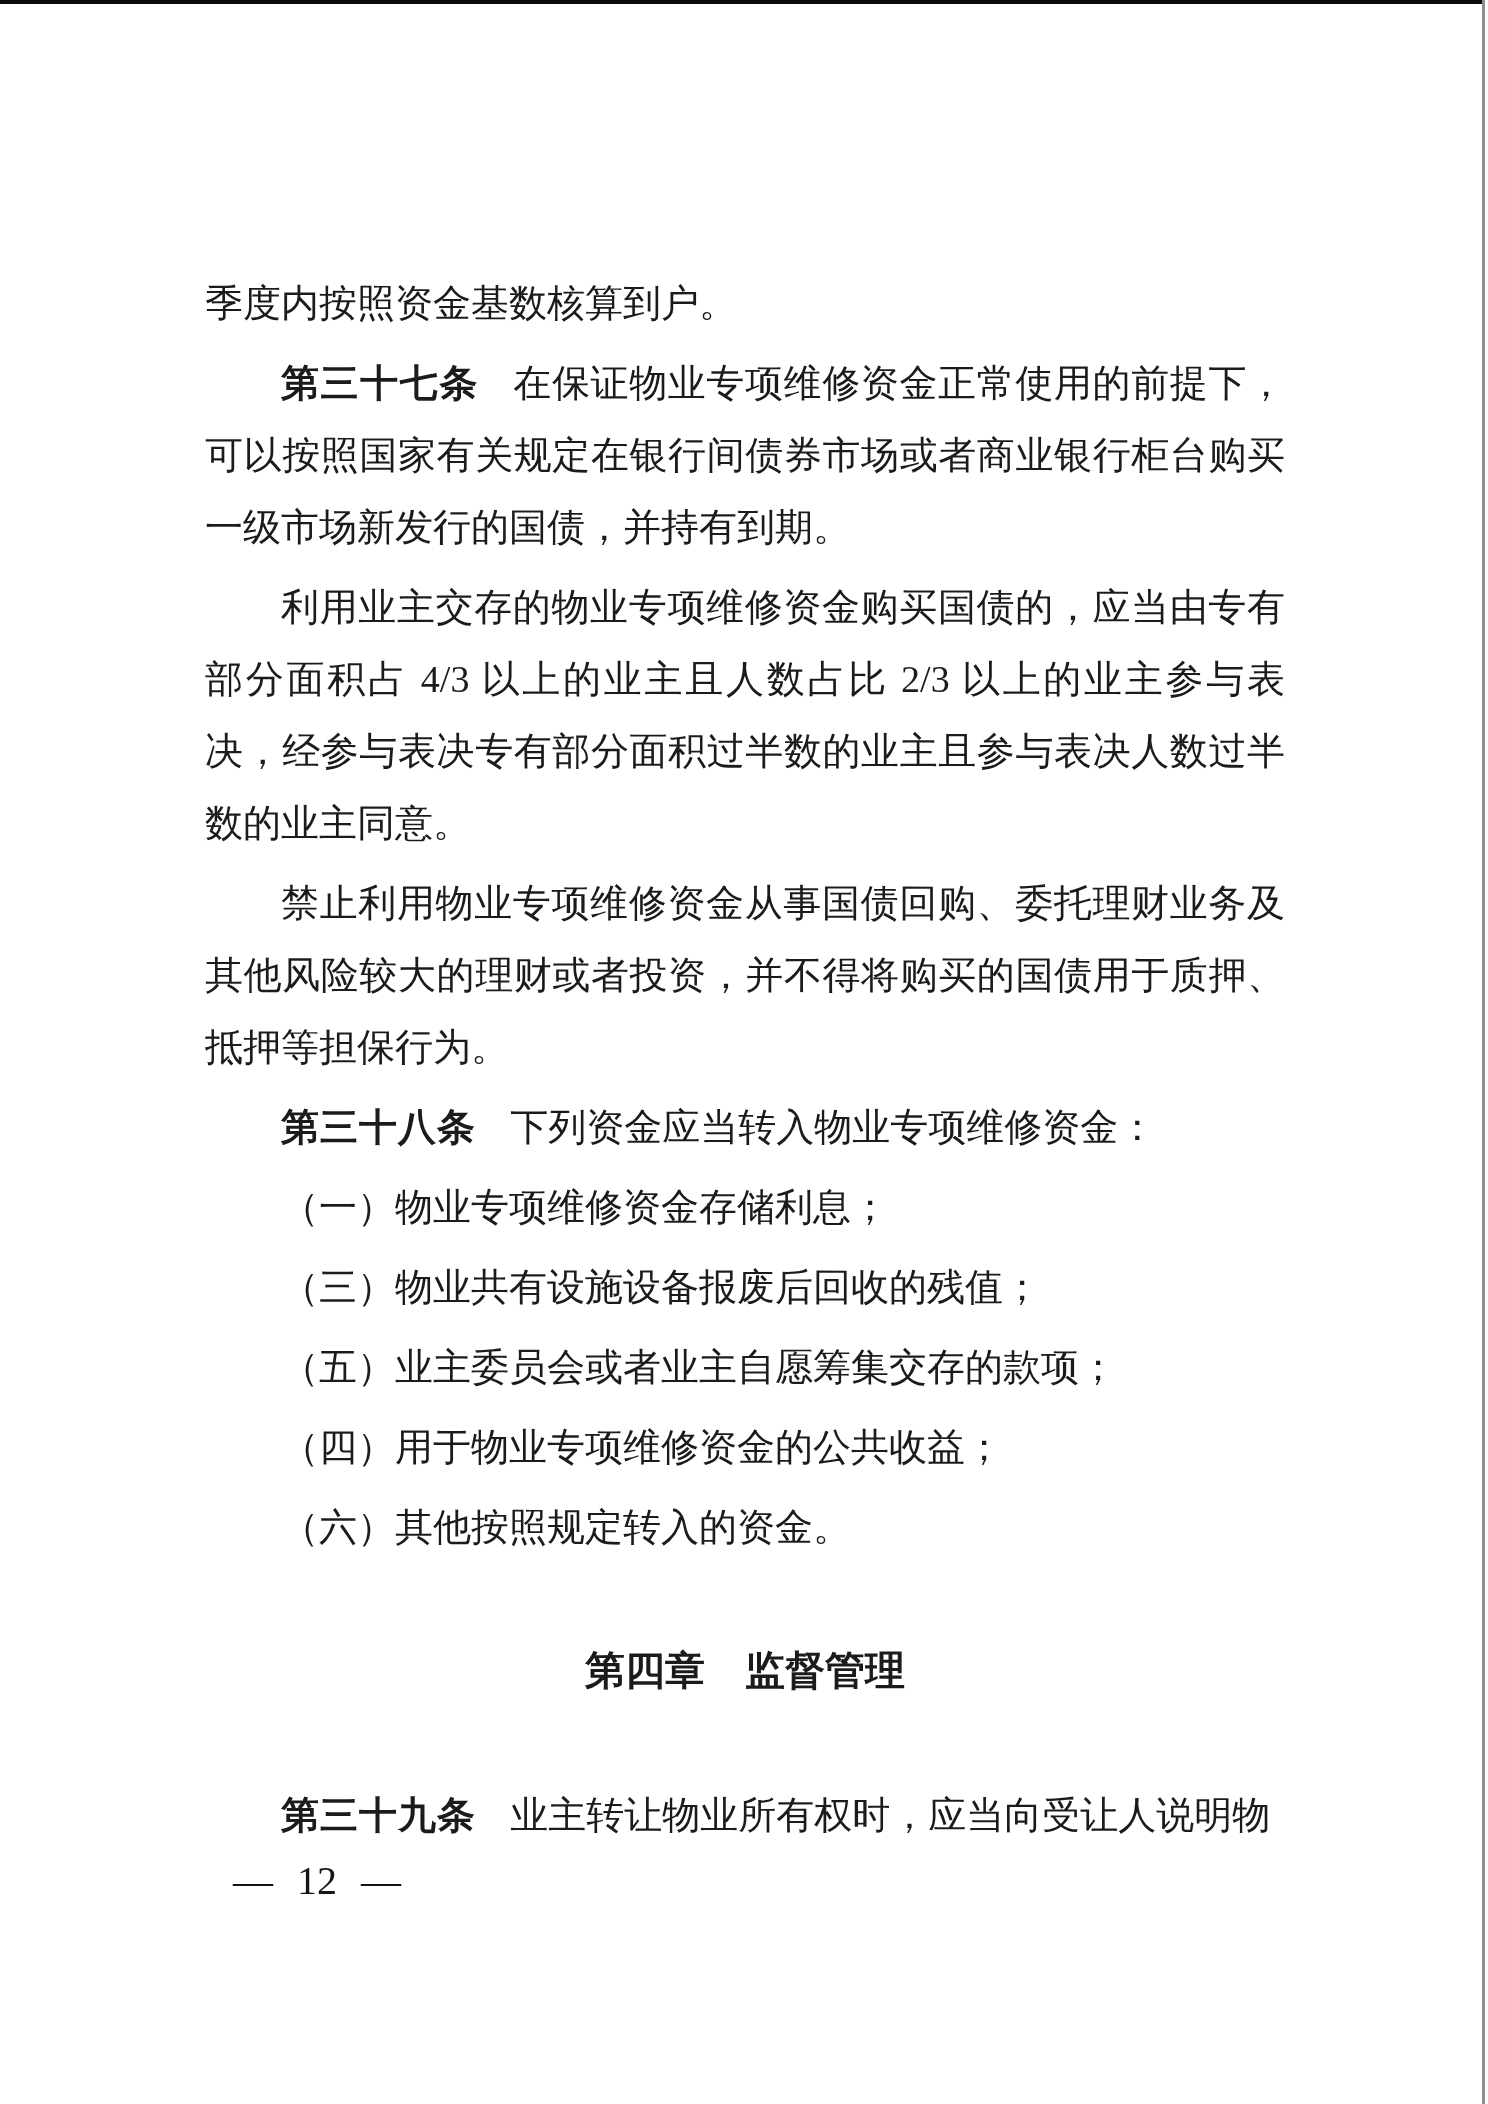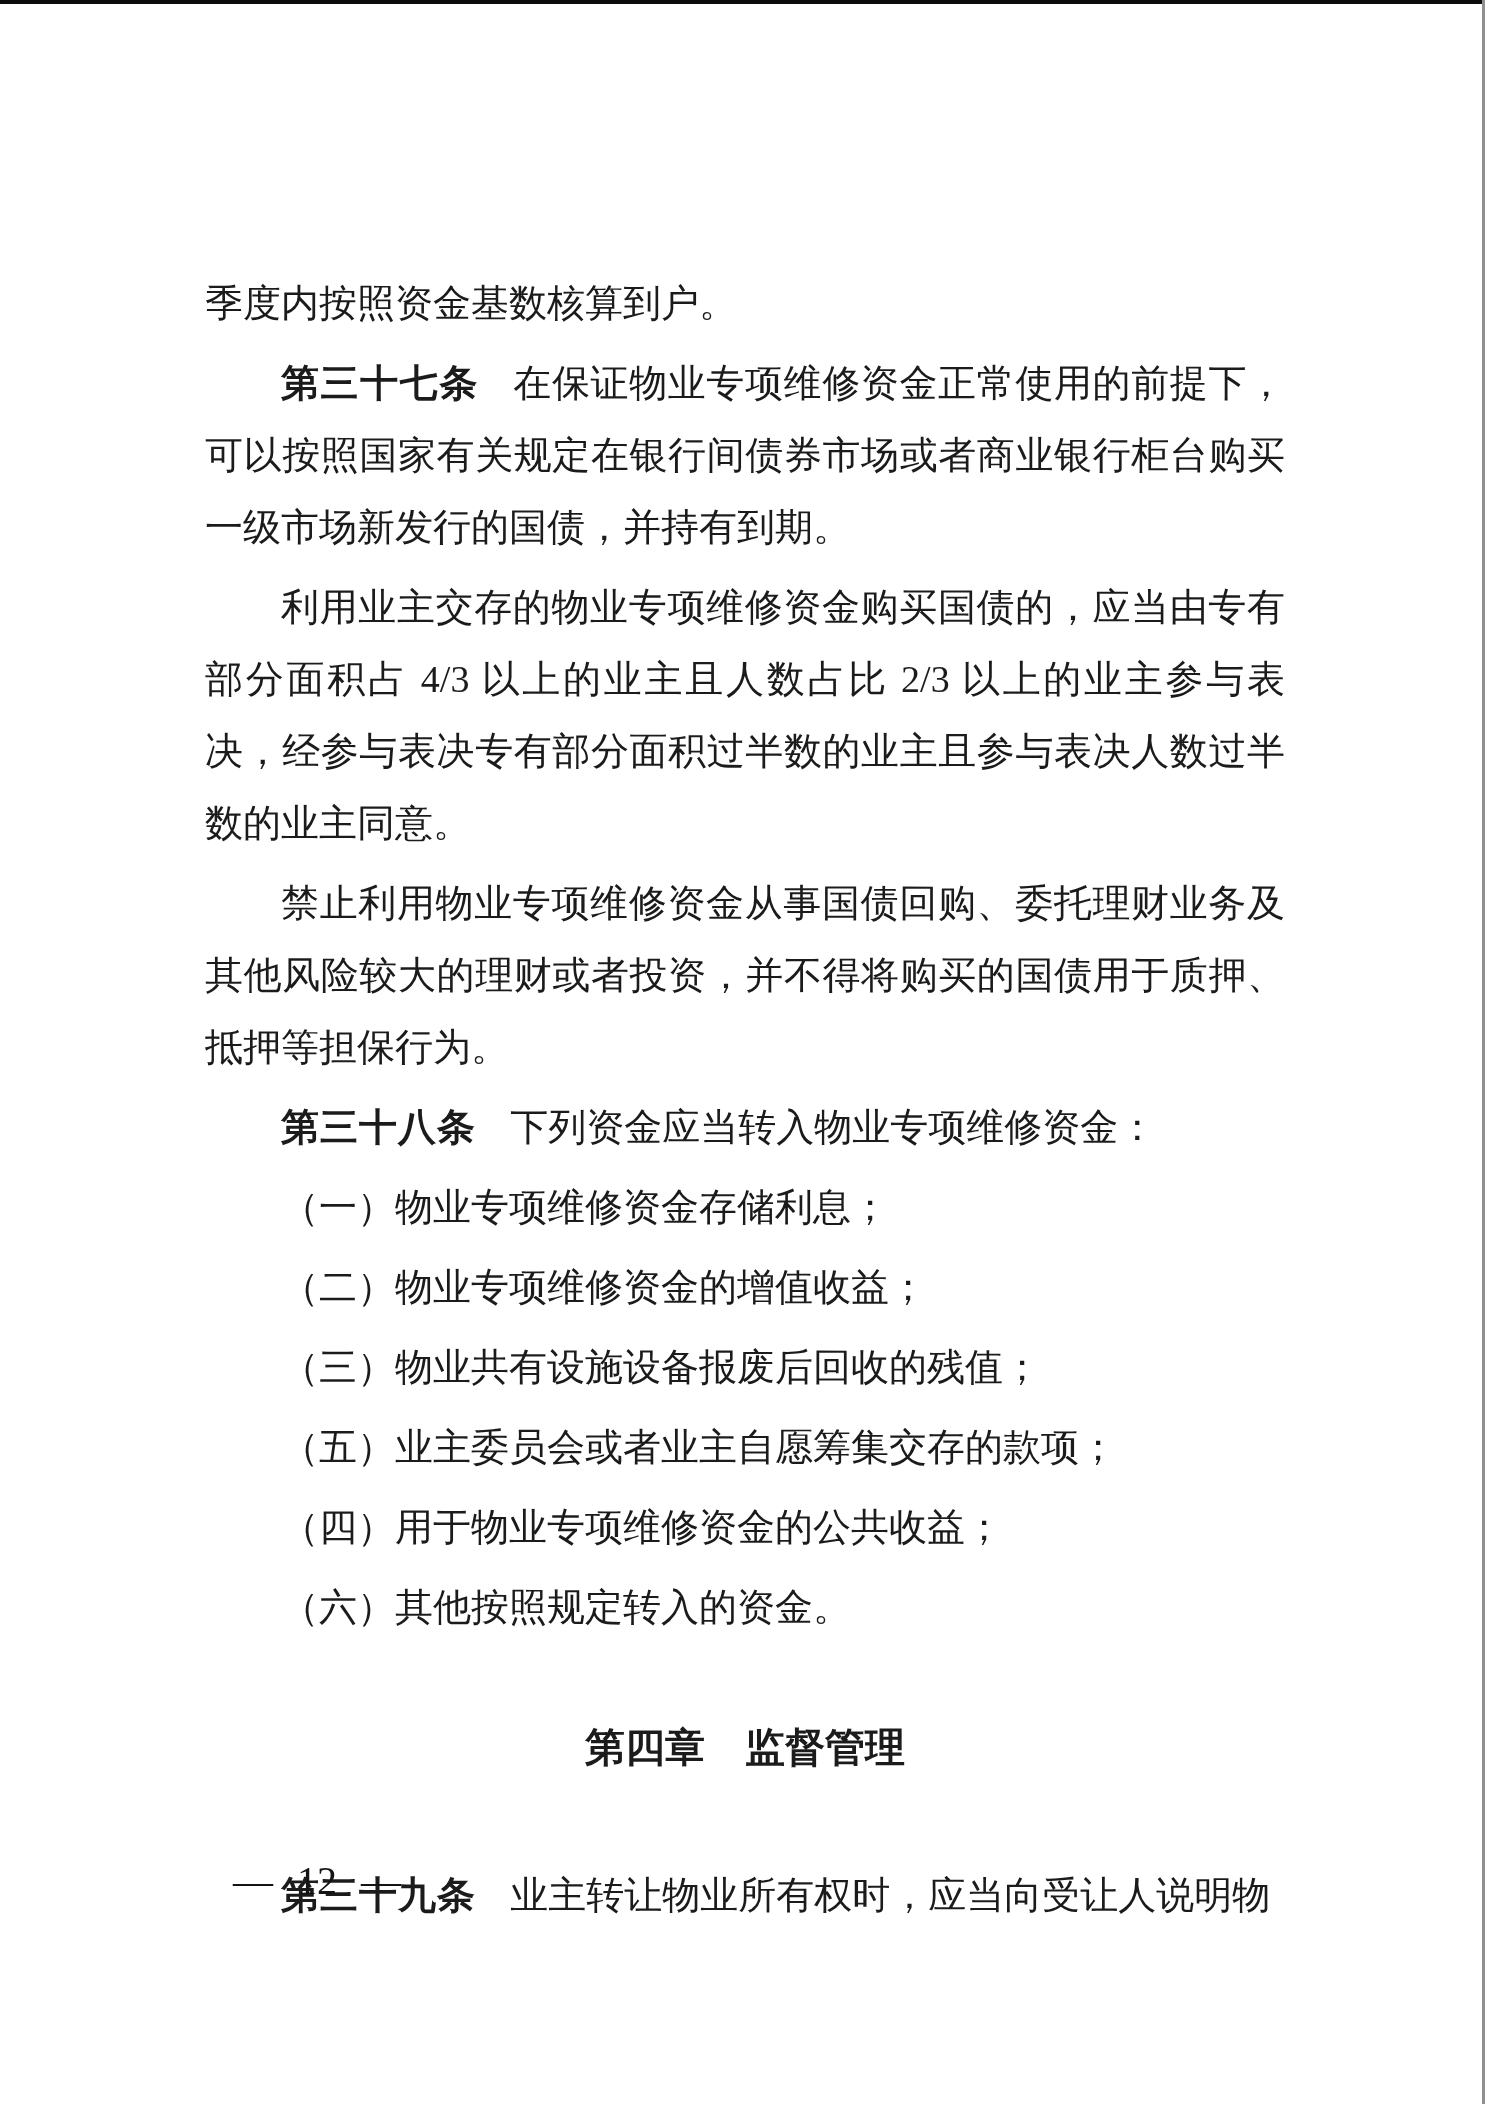--- a/index.html
+++ b/index.html
@@ -49,21 +49,21 @@
   .art-num {
     font-weight: bold;
     font-family: "Liberation Sans", sans-serif;
     letter-spacing: 1px;
     margin-right: 0.9em;
   }
   .chapter {
     text-indent: 0;
     text-align: center;
     font-weight: bold;
-    font-family: Liberation Mono, monospace;
+    font-family: Liberation Serif, serif;
     font-size: 40px;
     line-height: 72px;
     margin: 72px 0;
   }
   .page-footer {
     position: absolute;
     left: 233px;
     top: 1857px;
     font-size: 40px;
     line-height: 48px;
@@ -85,21 +85,20 @@
   <p class="para"><span class="art-num">第三十七条</span><span>在保证物业专项维修资金正常使用的前提下，可以按照国家有关规定在银行间债券市场或者商业银行柜台购买一级市场新发行的国债，并持有到期。</span></p>
 
   <p class="para">利用业主交存的物业专项维修资金购买国债的，应当由专有部分面积占 4/3 以上的业主且人数占比 2/3 以上的业主参与表决，经参与表决专有部分面积过半数的业主且参与表决人数过半数的业主同意。</p>
 
   <p class="para">禁止利用物业专项维修资金从事国债回购、委托理财业务及其他风险较大的理财或者投资，并不得将购买的国债用于质押、抵押等担保行为。</p>
 
   <p class="para"><span class="art-num">第三十八条</span><span>下列资金应当转入物业专项维修资金：</span></p>
 
   <p class="para">（一）物业专项维修资金存储利息；</p>
 
-  <p class="para">（二）物业专项维修资金的增值收益；</p>
 
   <p class="para">（三）物业共有设施设备报废后回收的残值；</p>
 
   <p class="para">（五）业主委员会或者业主自愿筹集交存的款项；</p>
 
   <p class="para">（四）用于物业专项维修资金的公共收益；</p>
 
   <p class="para">（六）其他按照规定转入的资金。</p>
 
   <p class="para chapter">第四章　监督管理</p>

